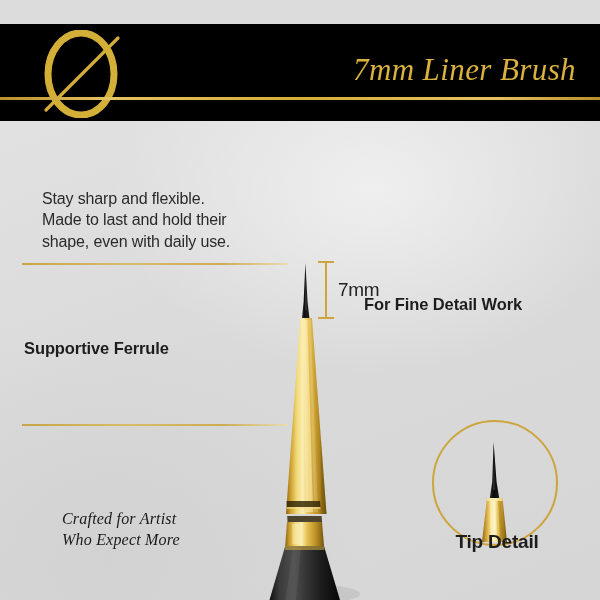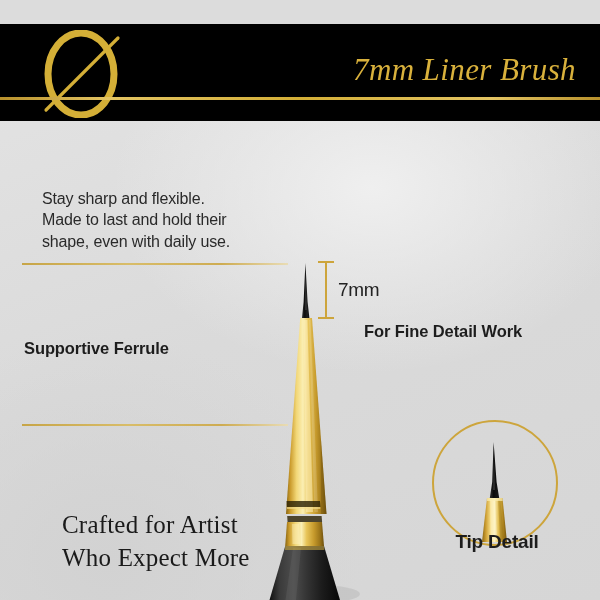--- a/index.html
+++ b/index.html
@@ -77,21 +77,21 @@
     font-size: 16px;
     font-weight: 400;
     color: #2a2a2a;
     line-height: 1.33;
     letter-spacing: -0.15px;
     margin: 18px;
     white-space: pre-line;
   }
   #feature-bristles { left: 24px; top: 170px; }
   #feature-ferrule  { left: 24px; top: 338px; }
-  #feature-detail   { left: 364px; top: 321px; width: 222px; }
+  #feature-detail   { left: 364px; top: 294px; width: 222px; }
 
   .divider {
     position: absolute;
     height: 2px;
     background: linear-gradient(90deg,#c6a23f 0%,#d8bb63 40%,#cda94a 75%,#e9dcb3 100%);
     opacity: 0.95;
   }
   #divider-1 { left: 22px; top: 263px; width: 266px; }
   #divider-2 { left: 22px; top: 424px; width: 266px; }
 
@@ -159,21 +159,22 @@
     font-weight: bold;
     color: #1d1d1d;
     letter-spacing: -0.2px;
   }
 
   
   .tagline {
     position: absolute;
     left: 62px; top: 508px;
     font-family: "Liberation Serif", "DejaVu Serif", serif;
-    font-size: 25px;
+    font-style: italic;
+    font-size: 16px;
     line-height: 1.32;
     color: #1a1a1a;
     white-space: pre-line;
     letter-spacing: 0.2px;
   }
 </style>
 </head>
 <body>
 
 <div id="canvas">

